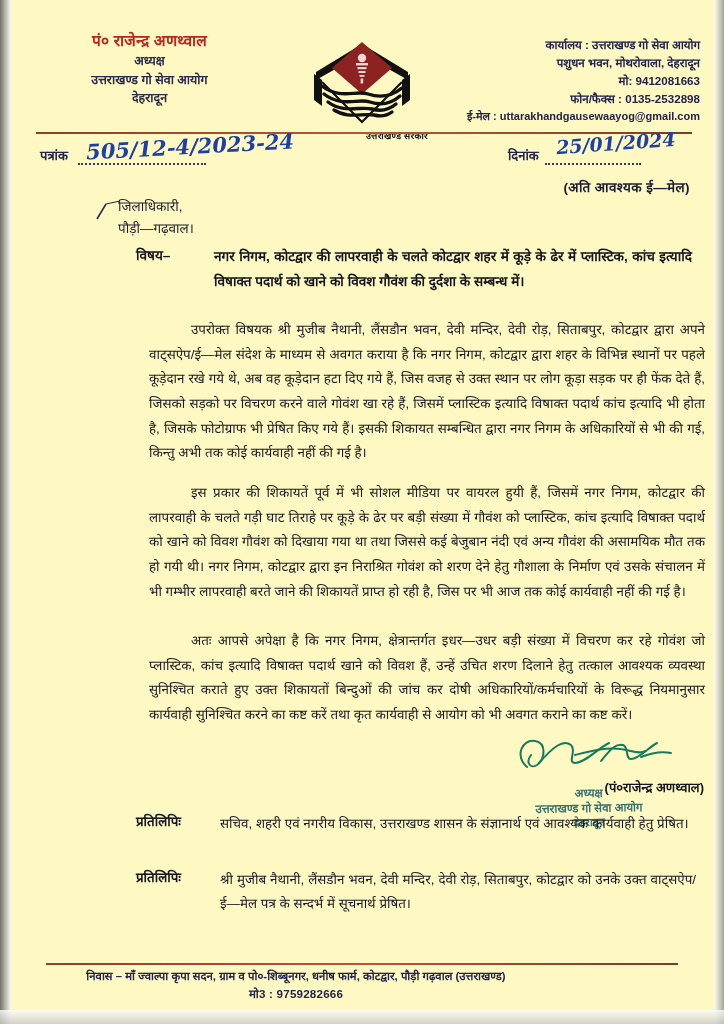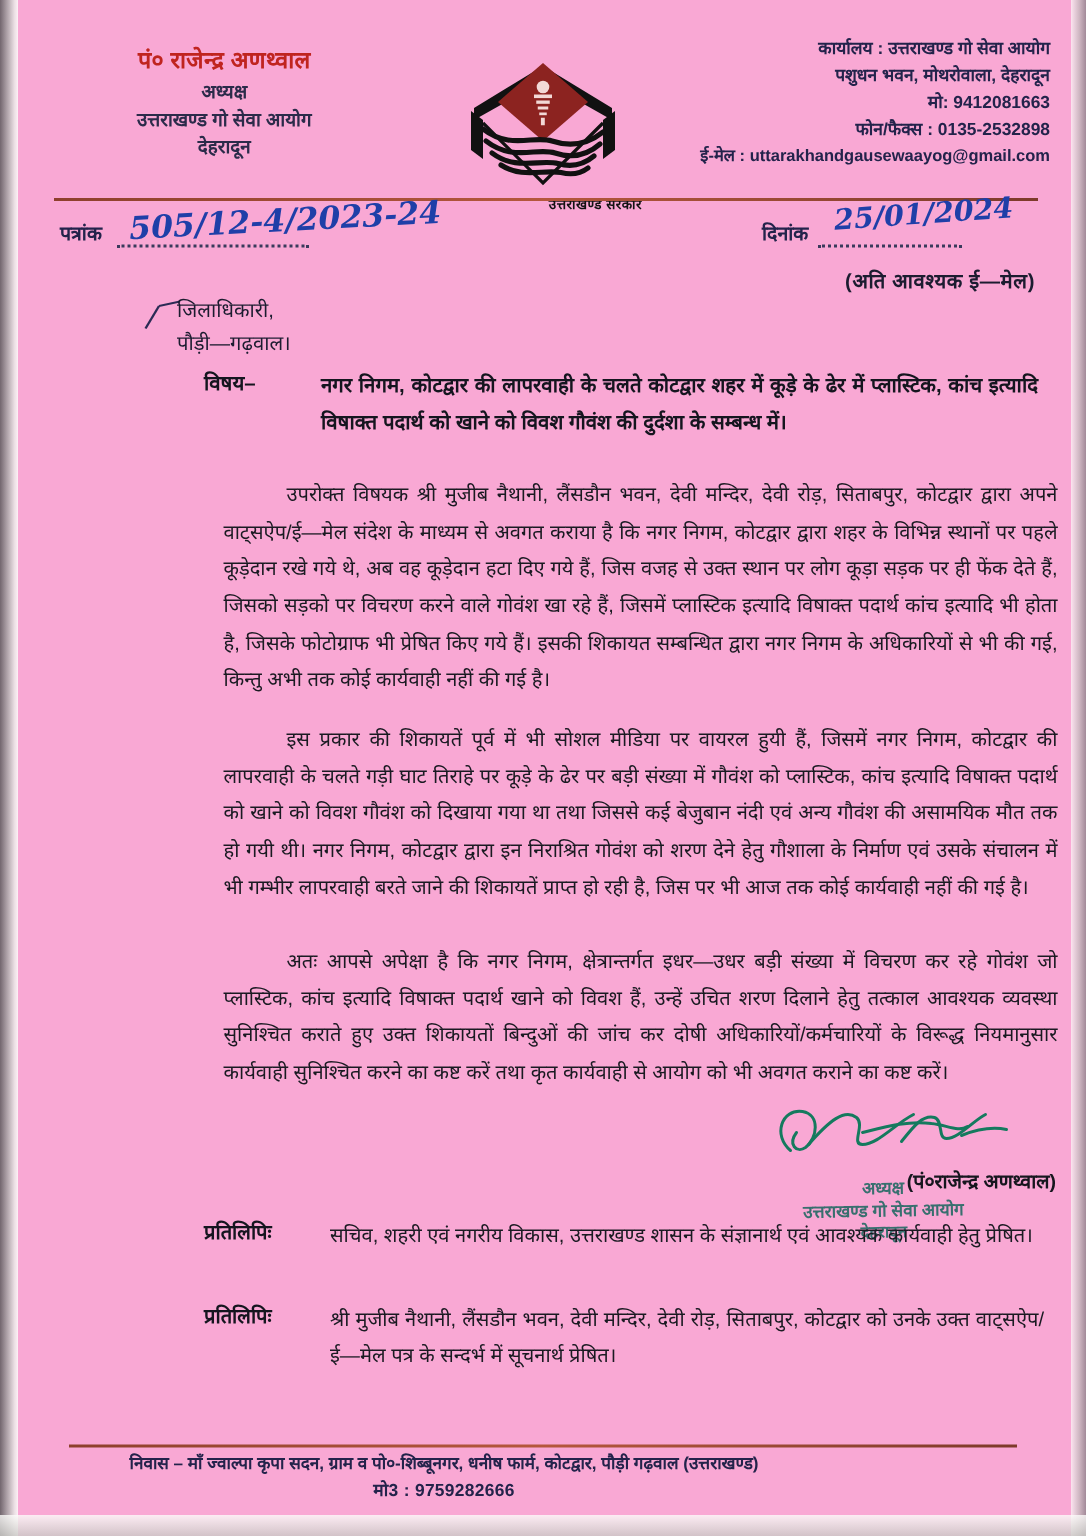--- a/index.html
+++ b/index.html
@@ -6,21 +6,21 @@
   html,body{margin:0;padding:0;}
   body{
     width:724px;height:1024px;
     background:#ffffff;
     font-family:"Liberation Sans", sans-serif;
     overflow:hidden;
   }
   .page{
     position:relative;
     width:724px;height:1024px;
-    background:#f9a8d4;
+    background:#fef9c3;
     box-sizing:border-box;
     overflow:hidden;
   }
   
   .scan-edge-left{
     position:absolute;left:0;top:0;width:12px;height:1024px;
     background:linear-gradient(to right,#5a5a5c 0%,#9a9a9a 35%,#e8e8e6 80%,#fdfdfb 100%);
     opacity:.85;
   }
   .scan-edge-right{
@@ -42,21 +42,21 @@
     position:absolute;left:22px;top:8px;width:255px;text-align:center;
     line-height:1.45;
   }
   .hdr-name{
     color:#c0241f;font-weight:bold;font-size:15.5px;letter-spacing:.2px;
   }
   .hdr-sub{
     color:#2b2b4a;font-weight:bold;font-size:12.5px;
   }
   .hdr-right{
-    position:absolute;right:24px;top:2px;width:310px;text-align:right;
+    position:absolute;right:24px;top:14px;width:310px;text-align:right;
     line-height:1.55;color:#23234b;font-weight:bold;font-size:11.6px;
   }
   .hdr-right .eml{font-size:11px;}
   .hdr-right .eml .addr{font-weight:bold;}
 
   
   .emblem{
     position:absolute;left:296px;top:16px;width:132px;height:104px;
   }
   .emblem svg{display:block;}

